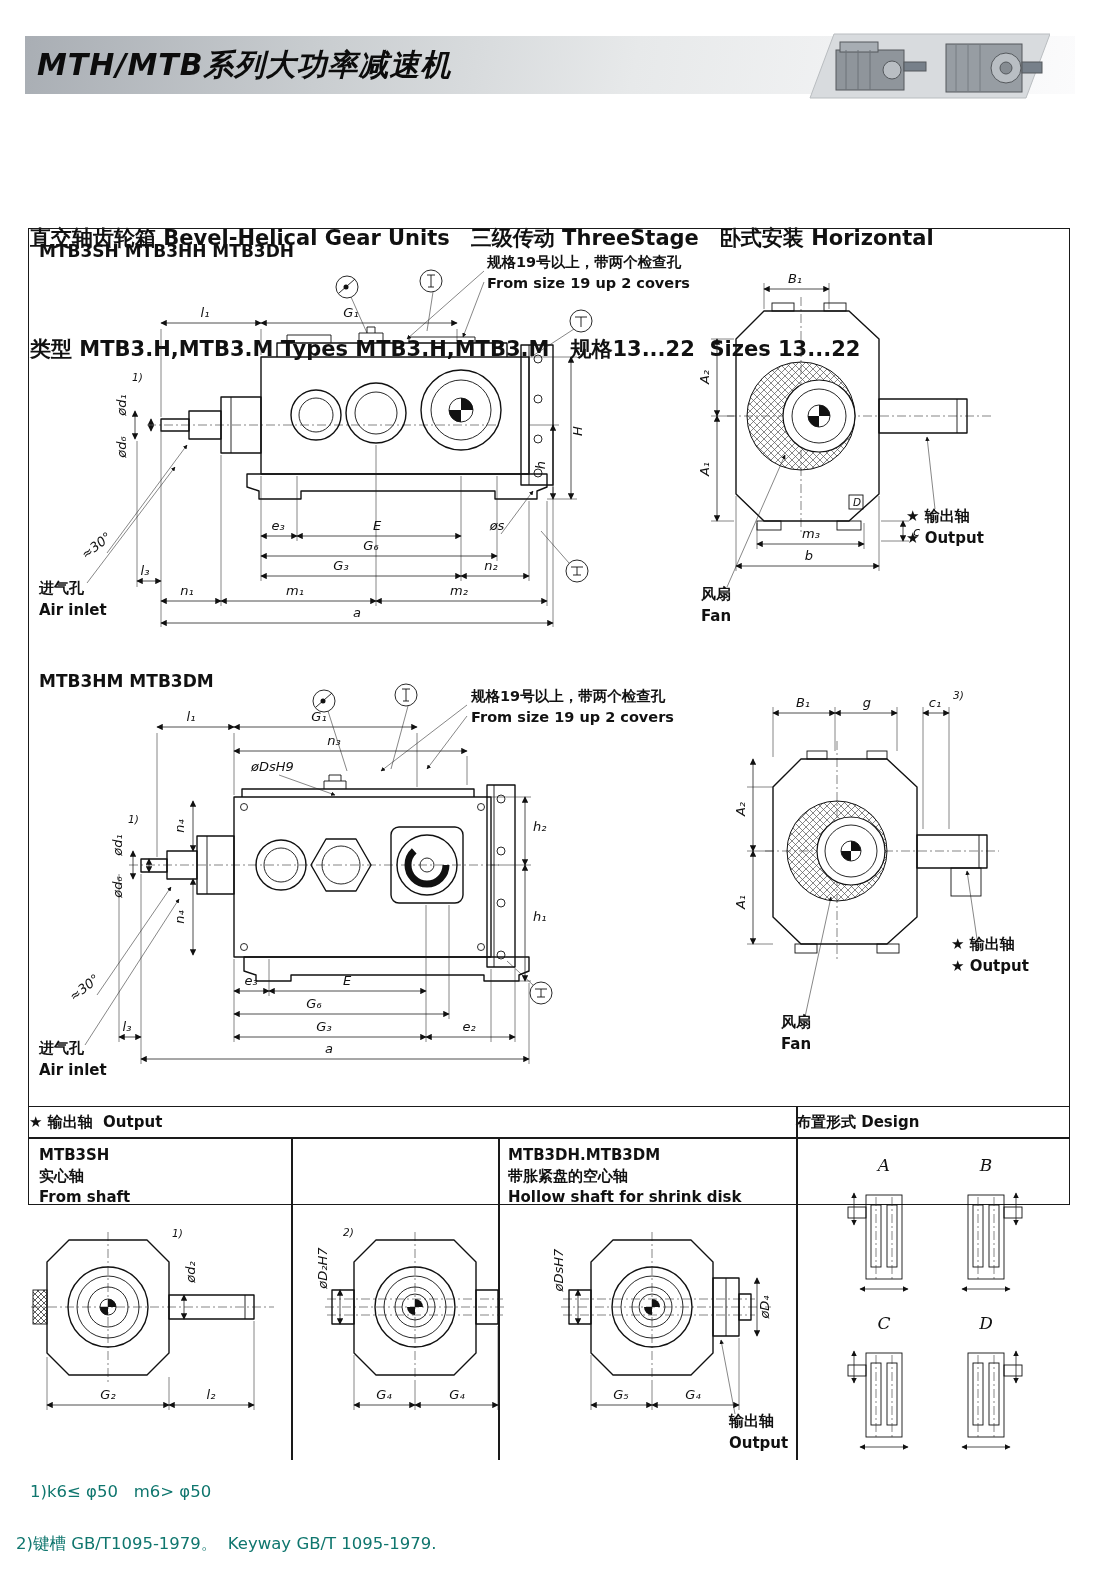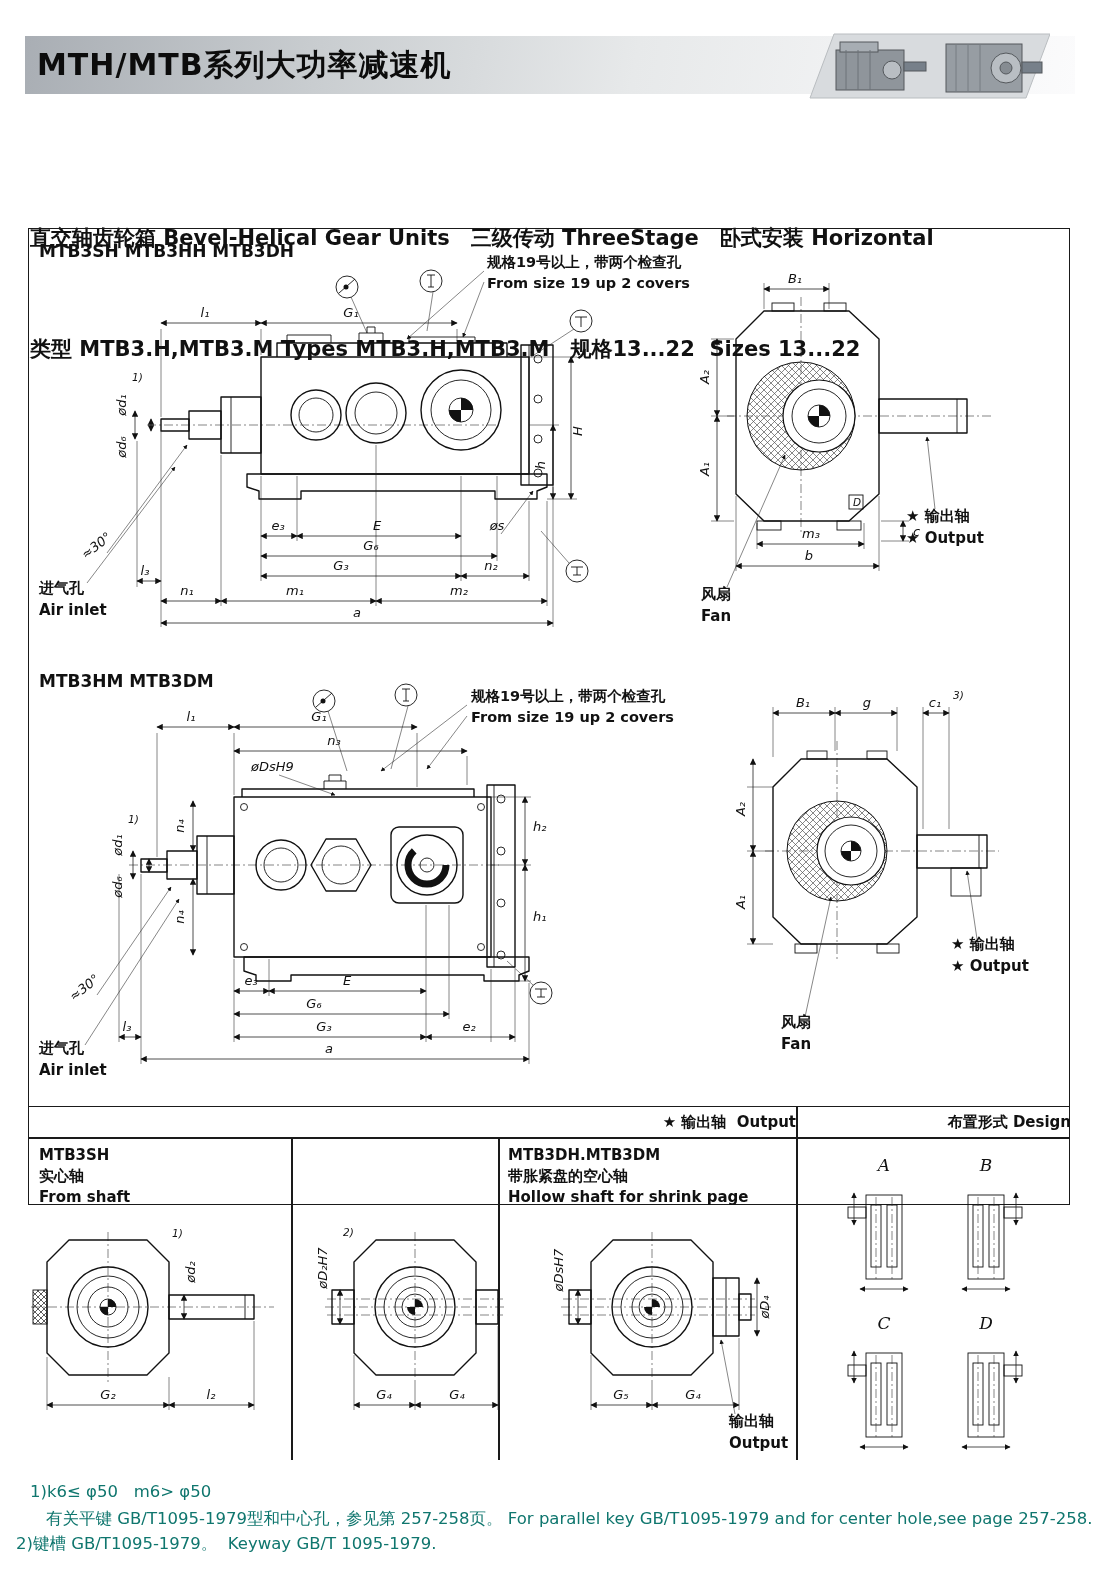--- a/index.html
+++ b/index.html
@@ -2,27 +2,27 @@
 <html><head>
 <meta charset="utf-8">
 <style>
   *{margin:0;padding:0;box-sizing:border-box}
   body{background:#e9e9e9;font-family:"DejaVu Sans",sans-serif}
   .page{position:relative;width:1100px;height:1583px;background:#ffffff;margin:0 auto;overflow:hidden;color:#111}
   .abs{position:absolute}
   .header-band{position:absolute;left:25px;top:36px;width:1050px;height:58px;
     background:linear-gradient(100deg,#a9aeb4 0%,#c9cdd0 28%,#e7e9ea 58%,#fbfbfc 100%)}
   .header-title{position:absolute;left:12px;top:0;line-height:58px;font-size:30px;font-weight:bold;
-    letter-spacing:1px;color:#0c0c0c;white-space:nowrap}
+    font-style:italic;letter-spacing:1px;color:#0c0c0c;white-space:nowrap}
   .intro{position:absolute;left:30px;top:146px;font-size:21px;font-weight:bold;line-height:37px;white-space:pre}
   .main-box{position:absolute;left:28px;top:228px;width:1042px;height:977px;border:1.6px solid #1a1a1a}
   .bottom{position:absolute;left:0;top:877px;width:100%;height:353px;border-top:1.6px solid #1a1a1a}
   .hline{background:#1a1a1a;height:1.5px}
   .vline{background:#1a1a1a;width:1.5px}
-  .b-head{font-size:15px;font-weight:bold;top:6px;text-align:right;white-space:pre}
+  .b-head{font-size:15px;font-weight:bold;top:6px;text-align:left;white-space:pre}
   .colhead{font-size:15px;font-weight:bold;line-height:21px;white-space:nowrap}
   .footnote{position:absolute;font-size:16.5px;color:#0f766e;white-space:pre}
   svg text{font-family:"DejaVu Sans",sans-serif;fill:#111}
   .t-title{font-size:17px;font-weight:bold}
   .t-note{font-size:14.5px;font-weight:bold}
   .t-cn{font-size:15px;font-weight:bold}
   .t-dim{font-style:italic;font-size:13px}
   .t-dim-s{font-style:italic;font-size:10.5px}
   .t-letter{font-family:"DejaVu Serif",serif;font-style:italic;font-size:17px}
   .ln{stroke:#111;stroke-width:1.4;fill:none;stroke-linejoin:round}
@@ -400,21 +400,21 @@
       <div class="abs vline" style="left:469px;top:30px;height:323px"></div>
 
       <div class="abs colhead" style="left:10px;top:38px">
         <div>MTB3SH</div>
         <div>实心轴</div>
         <div>From shaft</div>
       </div>
       <div class="abs colhead" style="left:479px;top:38px">
         <div>MTB3DH.MTB3DM</div>
         <div>带胀紧盘的空心轴</div>
-        <div>Hollow shaft for shrink page</div>
+        <div>Hollow shaft for shrink disk</div>
       </div>
 
       <svg class="abs" style="left:0;top:103px" width="767" height="250" viewBox="0 0 767 250">
         <defs>
           <pattern id="xh3" width="6" height="6" patternUnits="userSpaceOnUse">
             <path d="M0 0L6 6M6 0L0 6" stroke="#333" stroke-width="0.8"></path>
           </pattern>
           <marker id="ar3" viewBox="0 0 10 10" refX="9" refY="5" markerWidth="8" markerHeight="8" orient="auto-start-reverse">
             <path d="M0 0L10 5L0 10z" fill="#111"></path>
           </marker>
@@ -521,16 +521,15 @@
             <use href="#du" transform="translate(88,258)"></use>
           </g>
         <g>
             <use href="#du" transform="translate(190,258) scale(-1,1)"></use>
           </g>
       </svg>
     </div>
   </div>
 
   <div class="footnote" style="left:30px;top:1482px">1)k6≤ φ50   m6&gt; φ50</div>
-  <div class="footnote" style="left:46px;top:1508px">有关平键 GB/T1095-1979型和中心孔，参见第 257-258页。 For parallel key GB/T1095-1979 and for center hole,see page 257-258.</div>
   <div class="footnote" style="left:16px;top:1533px">2)键槽 GB/T1095-1979。  Keyway GB/T 1095-1979.</div>
 
 </div>
 
 </body></html>

